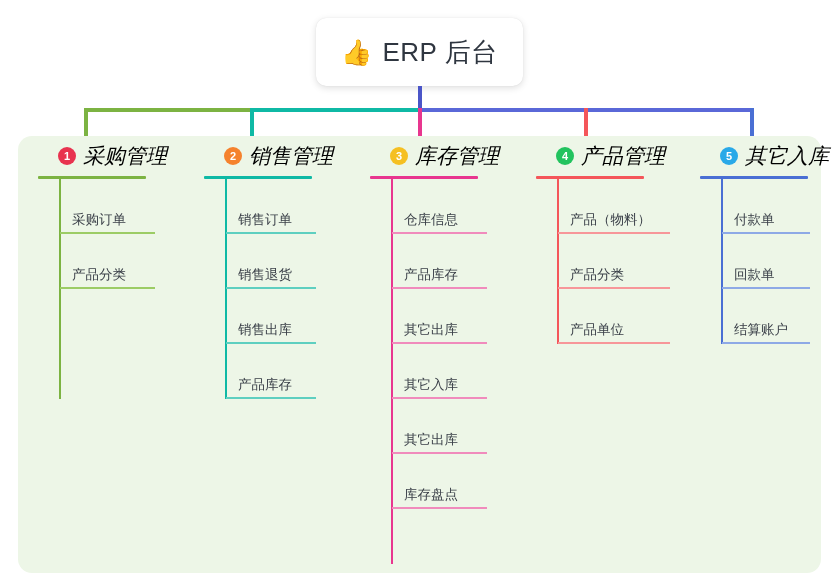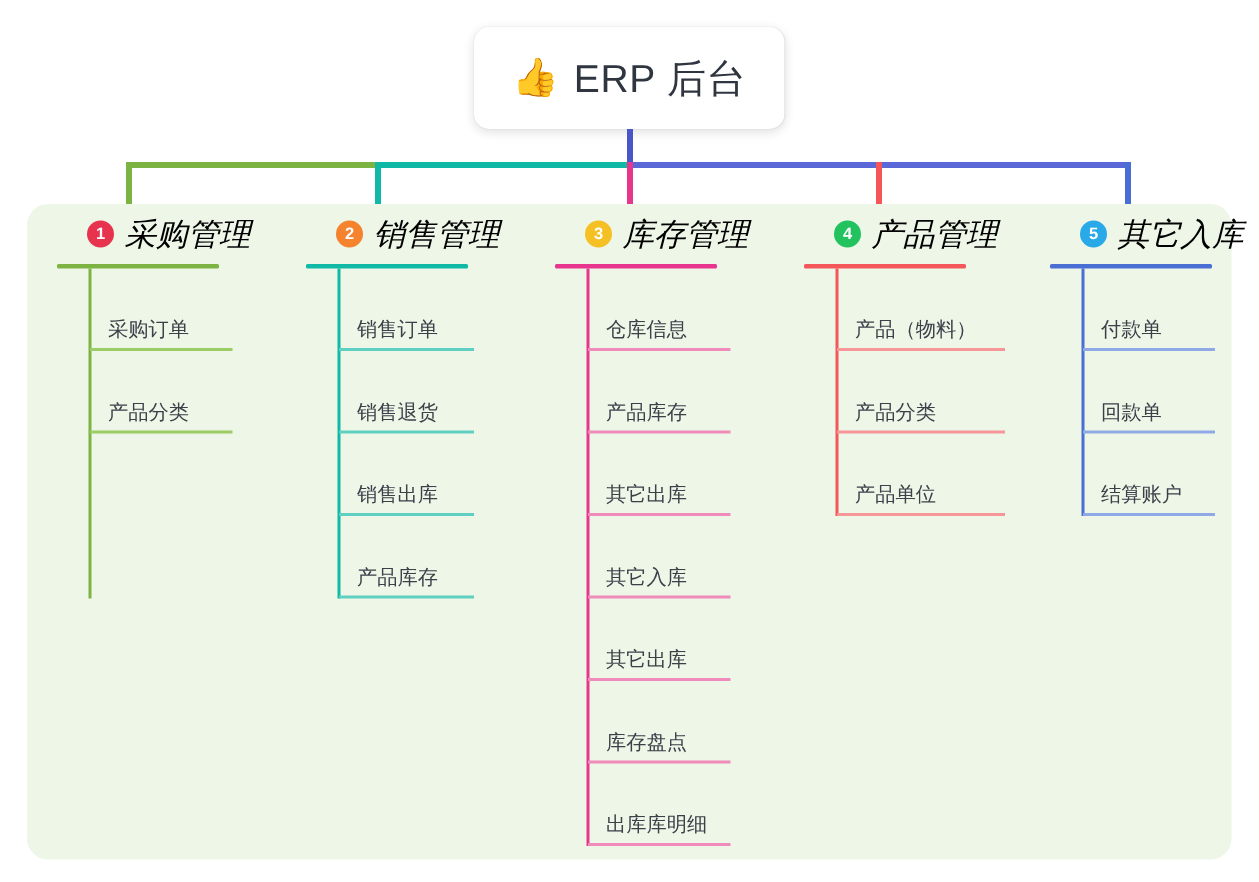--- a/index.html
+++ b/index.html
@@ -170,24 +170,20 @@
             <div class="leaf-rule" style="width: 95px; background: rgb(240, 139, 188);"></div>
           </div>
           <div class="leaf">
             <span class="leaf-label">其它出库</span>
             <div class="leaf-rule" style="width: 95px; background: rgb(240, 139, 188);"></div>
           </div>
           <div class="leaf">
             <span class="leaf-label">库存盘点</span>
             <div class="leaf-rule" style="width: 95px; background: rgb(240, 139, 188);"></div>
           </div>
-          <div class="leaf">
-            <span class="leaf-label">出库库明细</span>
-            <div class="leaf-rule" style="width: 95px; background: rgb(240, 139, 188);"></div>
-          </div>
         </div>
       </div>
       <div class="column" style="left: 536px;">
         <div class="col-head">
           <span class="badge" style="background: rgb(34, 195, 94);">4</span>
           <span class="col-title">产品管理</span>
         </div>
         <div class="head-rule" style="width: 108px; background: rgb(244, 86, 90);"></div>
         <div class="leaves">
           <div class="spine" style="height: 165px; background: rgb(244, 86, 90);"></div>

